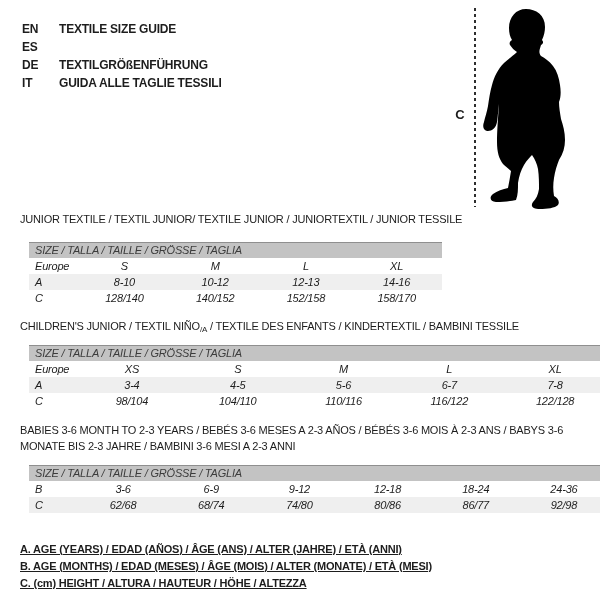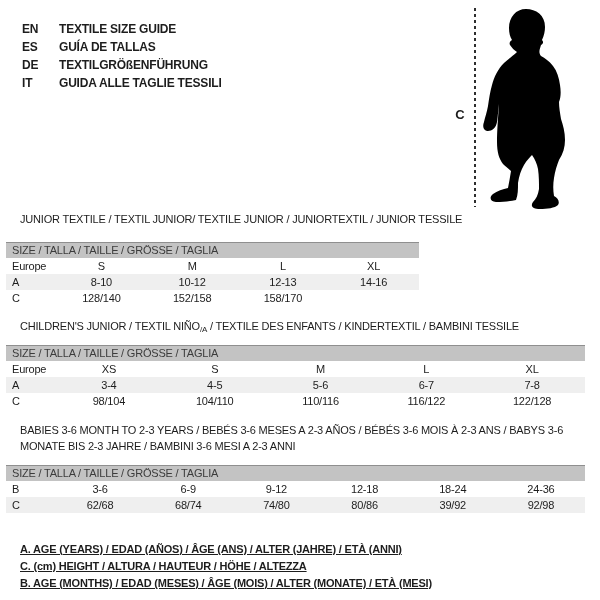--- a/index.html
+++ b/index.html
@@ -20,21 +20,21 @@
     font-size:13px; font-weight:bold; }
   .silhouette { position:absolute; left:480px; top:0; }
   
   .sec-title { position:absolute; left:20px; font-size:11px; font-weight:normal;
     letter-spacing:-0.2px; line-height:16px; white-space:nowrap; }
   #sec1-title { top:211px; }
   #sec2-title { top:318px; }
   #sec3-title { top:422px; white-space:normal; width:575px; }
   .subA { font-size:8px; vertical-align:-2px; }
   
-  .tbl { position:absolute; left:6px; font-size:11px; letter-spacing:-0.2px; }
+  .tbl { position:absolute; left:29px; font-size:11px; letter-spacing:-0.2px;font-style:italic; }
   #tbl1 { top:242px; width:413px; }
   #tbl2 { top:345px; width:579px; }
   #tbl3 { top:465px; width:579px; }
   .tbl-header { height:16px; line-height:15px; background:#c3c3c3; border-top:1px solid #8f8f8f;
     color:#3c3c3c; padding-left:6px; }
   .tbl-row { display:grid; height:16px; line-height:16px; }
   .cols4 { grid-template-columns:50px repeat(4,1fr); }
   .cols5 { grid-template-columns:50px repeat(5,1fr); }
   .cols6 { grid-template-columns:50px repeat(6,1fr); }
   .tbl-row .cell { text-align:center; }
@@ -47,21 +47,20 @@
 </head>
 <body>
 
 <div class="lang-list">
   <div class="lang-row">
     <span class="lang-code">EN</span>
     <span class="lang-label">TEXTILE SIZE GUIDE</span>
   </div>
   <div class="lang-row">
     <span class="lang-code">ES</span>
-    <span class="lang-label">GUÍA DE TALLAS</span>
   </div>
   <div class="lang-row">
     <span class="lang-code">DE</span>
     <span class="lang-label">TEXTILGRÖßENFÜHRUNG</span>
   </div>
   <div class="lang-row">
     <span class="lang-code">IT</span>
     <span class="lang-label">GUIDA ALLE TAGLIE TESSILI</span>
   </div>
 </div>
@@ -94,20 +93,21 @@
   <div class="tbl-row cols4 shaded">
     <span class="cell label">A</span>
     <span class="cell">8-10</span>
     <span class="cell">10-12</span>
     <span class="cell">12-13</span>
     <span class="cell">14-16</span>
   </div>
   <div class="tbl-row cols4">
     <span class="cell label">C</span>
     <span class="cell">128/140</span>
+    <span class="cell">140/152</span>
     <span class="cell">152/158</span>
     <span class="cell">158/170</span>
   </div>
 </div>
 
 <div class="sec-title" id="sec2-title"><span>CHILDREN'S JUNIOR / TEXTIL NIÑO</span><span class="subA">/A</span><span> / TEXTILE DES ENFANTS / KINDERTEXTIL / BAMBINI TESSILE</span></div>
 <div class="tbl" id="tbl2">
   <div class="tbl-header">SIZE / TALLA / TAILLE / GRÖSSE / TAGLIA</div>
   <div class="tbl-row cols5">
     <span class="cell label">Europe</span>
@@ -146,22 +146,22 @@
     <span class="cell">12-18</span>
     <span class="cell">18-24</span>
     <span class="cell">24-36</span>
   </div>
   <div class="tbl-row cols6 shaded">
     <span class="cell label">C</span>
     <span class="cell">62/68</span>
     <span class="cell">68/74</span>
     <span class="cell">74/80</span>
     <span class="cell">80/86</span>
-    <span class="cell">39/92</span>
+    <span class="cell">86/77</span>
     <span class="cell">92/98</span>
   </div>
 </div>
 
 <div class="footnotes">
   <div>A. AGE (YEARS) / EDAD (AÑOS) / ÂGE (ANS) / ALTER (JAHRE) / ETÀ (ANNI)</div>
+  <div>B. AGE (MONTHS) / EDAD (MESES) / ÂGE (MOIS) / ALTER (MONATE) / ETÀ (MESI)</div>
   <div>C. (cm) HEIGHT / ALTURA / HAUTEUR / HÖHE / ALTEZZA</div>
-  <div>B. AGE (MONTHS) / EDAD (MESES) / ÂGE (MOIS) / ALTER (MONATE) / ETÀ (MESI)</div>
 </div>
 
 </body></html>

